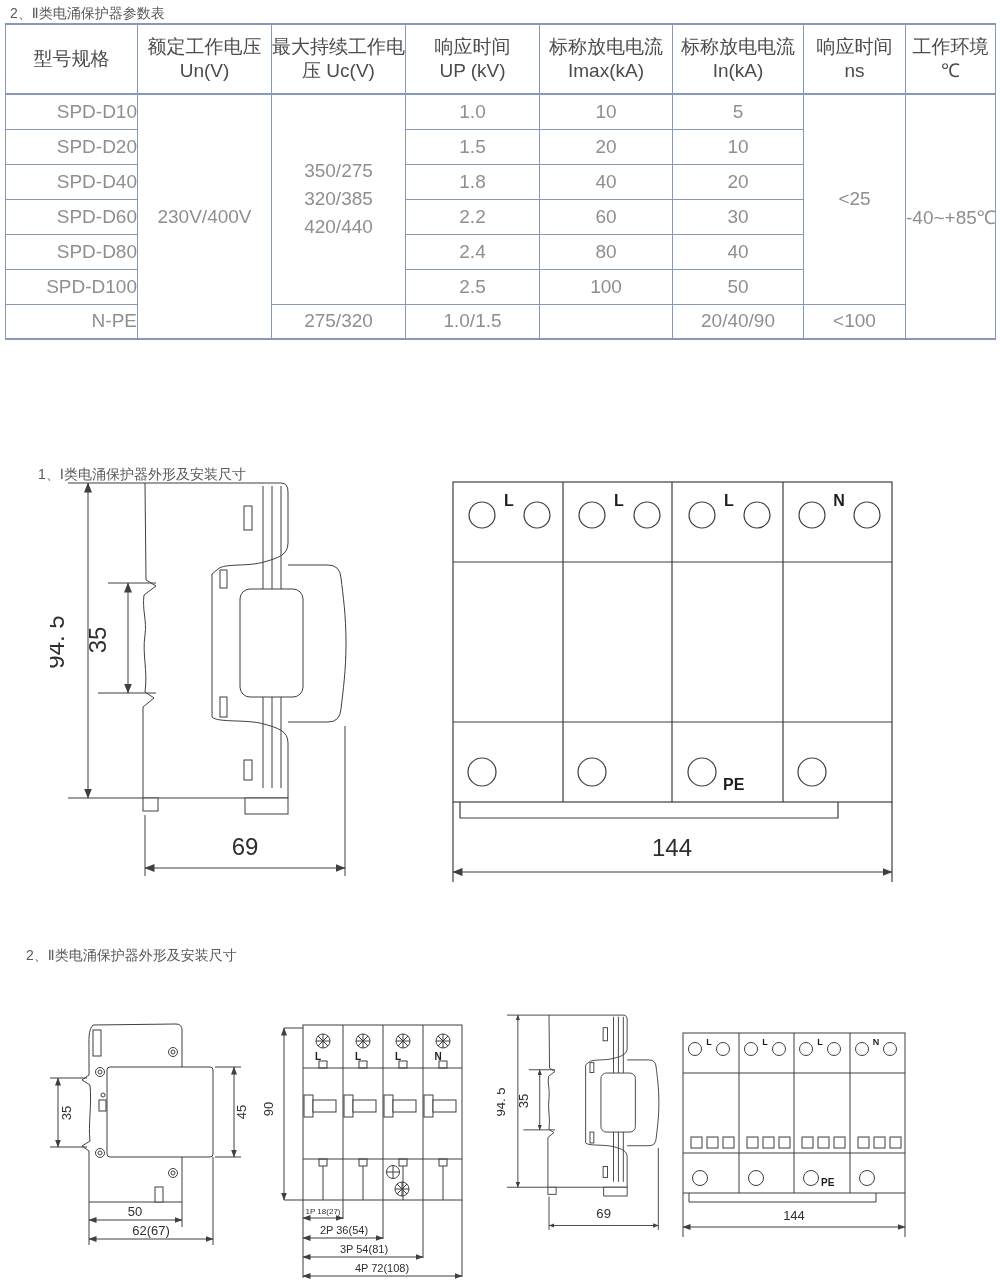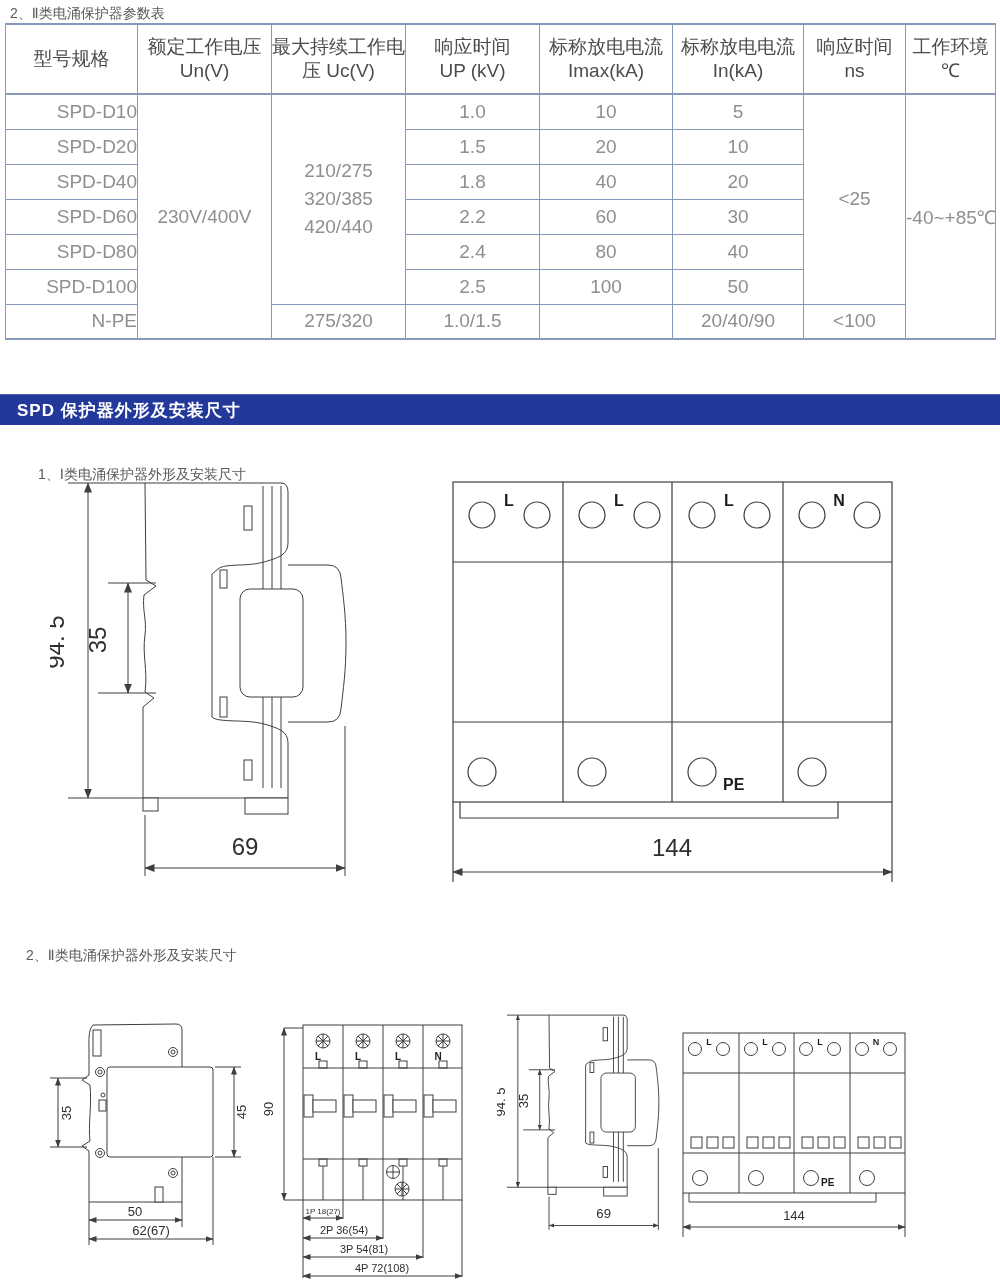--- a/index.html
+++ b/index.html
@@ -78,21 +78,21 @@
             <div>工作环境</div>
             <div>℃</div>
           </th>
       </tr>
     </thead>
     <tbody>
       <tr>
         <td class="model">SPD-D10</td>
         <td rowspan="7">230V/400V</td>
         <td rowspan="6">
-          <div class="ucline">210/275</div>
+          <div class="ucline">350/275</div>
           <div class="ucline">320/385</div>
           <div class="ucline">420/440</div>
         </td>
         <td>1.0</td>
         <td>10</td>
         <td>5</td>
         <td rowspan="6">&lt;25</td>
         <td rowspan="7">-40~+85℃</td>
       </tr>
       <tr>
@@ -129,21 +129,20 @@
         <td class="model">N-PE</td>
         <td>275/320</td>
         <td>1.0/1.5</td>
         <td></td>
         <td>20/40/90</td>
         <td>&lt;100</td>
       </tr>
     </tbody>
   </table>
 
-  <div id="banner">SPD 保护器外形及安装尺寸</div>
   <div id="sub1" class="title">1、Ⅰ类电涌保护器外形及安装尺寸</div>
   <div id="sub2" class="title">2、Ⅱ类电涌保护器外形及安装尺寸</div>
 
   <svg class="drw" style="left:50px;top:470px" width="340" height="430" viewBox="0 0 340 430">
     <defs>
       <marker id="a1" markerWidth="10" markerHeight="8" refX="9.5" refY="4" orient="auto-start-reverse" markerUnits="userSpaceOnUse">
         <path d="M0,0 L10,4 L0,8 Z" fill="#3f3f3f"></path>
       </marker>
       <g id="sv" stroke="#3f3f3f" fill="none">
 

